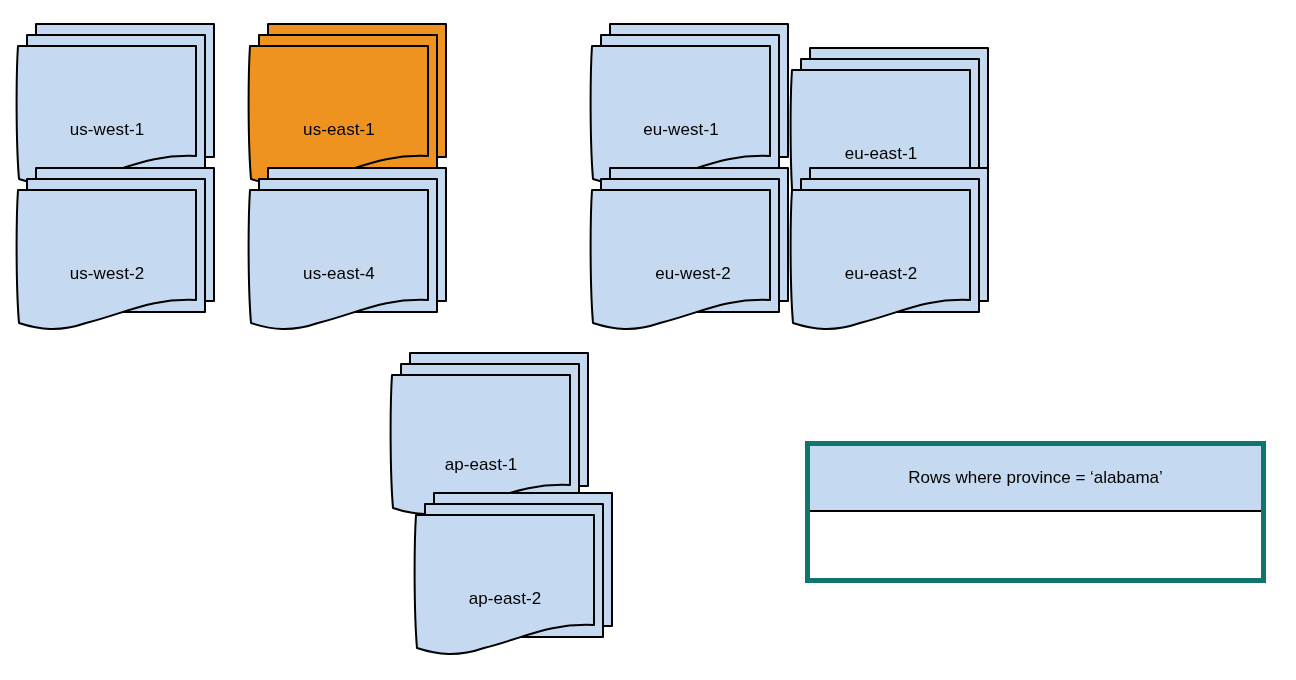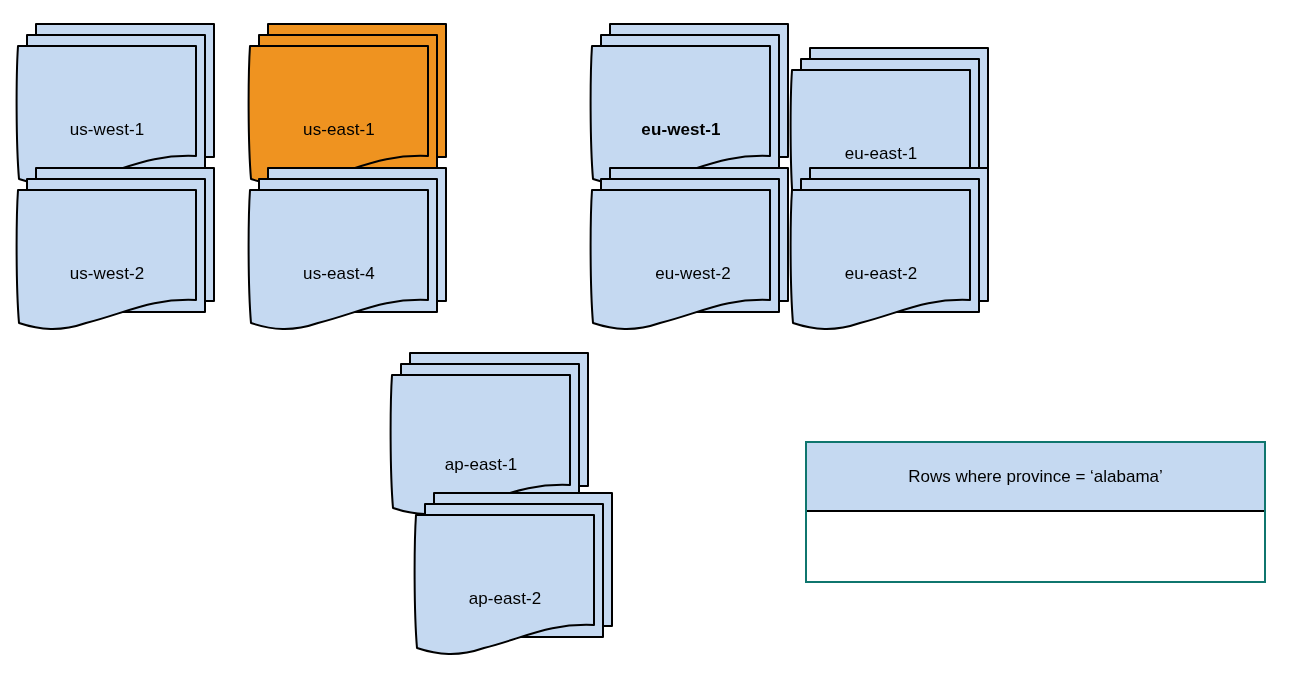--- a/index.html
+++ b/index.html
@@ -55,21 +55,21 @@
     box-sizing: border-box;
   }
 
   
   #legend {
     position: absolute;
     left: 805px;
     top: 441px;
     width: 461px;
     height: 142px;
-    border: 2px solid #0f766e;
+    border: 5px solid #0f766e;
     box-sizing: border-box;
   }
   .legend-row {
     width: 100%;
     height: 50%;
     display: flex;
     align-items: center;
     justify-content: center;
     box-sizing: border-box;
     font-size: 17px;
@@ -104,21 +104,21 @@
           <path d="M 0 22 L 178 22 L 178 132 C 133 130 108 145 68 155 C 42 164 22 162 1 155 C -2 120 -2 52 0 22 Z" fill="#ef9320" stroke="#000000" stroke-width="2" stroke-linejoin="round"></path>
         </svg>
         <div class="doc-label" style="top: 22px;">us-east-1</div>
       </div>
       <div class="doc-stack" style="left: 592px; top: 24px;">
         <svg viewBox="0 0 208 146" width="208" height="146">
           <path d="M 18 0 L 196 0 L 196 133 L 18 133 Z" fill="#c5d9f1" stroke="#000000" stroke-width="2" stroke-linejoin="round"></path>
           <path d="M 9 11 L 187 11 L 187 144 L 9 144 Z" fill="#c5d9f1" stroke="#000000" stroke-width="2" stroke-linejoin="round"></path>
           <path d="M 0 22 L 178 22 L 178 132 C 133 130 108 145 68 155 C 42 164 22 162 1 155 C -2 120 -2 52 0 22 Z" fill="#c5d9f1" stroke="#000000" stroke-width="2" stroke-linejoin="round"></path>
         </svg>
-        <div class="doc-label" style="top: 22px; font-weight: bold;">eu-west-1</div>
+        <div class="doc-label" style="top: 22px;">eu-west-1</div>
       </div>
       <div class="doc-stack" style="left: 792px; top: 24px; margin-top: 24px;">
         <svg viewBox="0 0 208 146" width="208" height="146">
           <path d="M 18 0 L 196 0 L 196 133 L 18 133 Z" fill="#c5d9f1" stroke="#000000" stroke-width="2" stroke-linejoin="round"></path>
           <path d="M 9 11 L 187 11 L 187 144 L 9 144 Z" fill="#c5d9f1" stroke="#000000" stroke-width="2" stroke-linejoin="round"></path>
           <path d="M 0 22 L 178 22 L 178 132 C 133 130 108 145 68 155 C 42 164 22 162 1 155 C -2 120 -2 52 0 22 Z" fill="#c5d9f1" stroke="#000000" stroke-width="2" stroke-linejoin="round"></path>
         </svg>
         <div class="doc-label" style="top: 22px;">eu-east-1</div>
       </div>
       <div class="doc-stack" style="left: 18px; top: 168px;">

